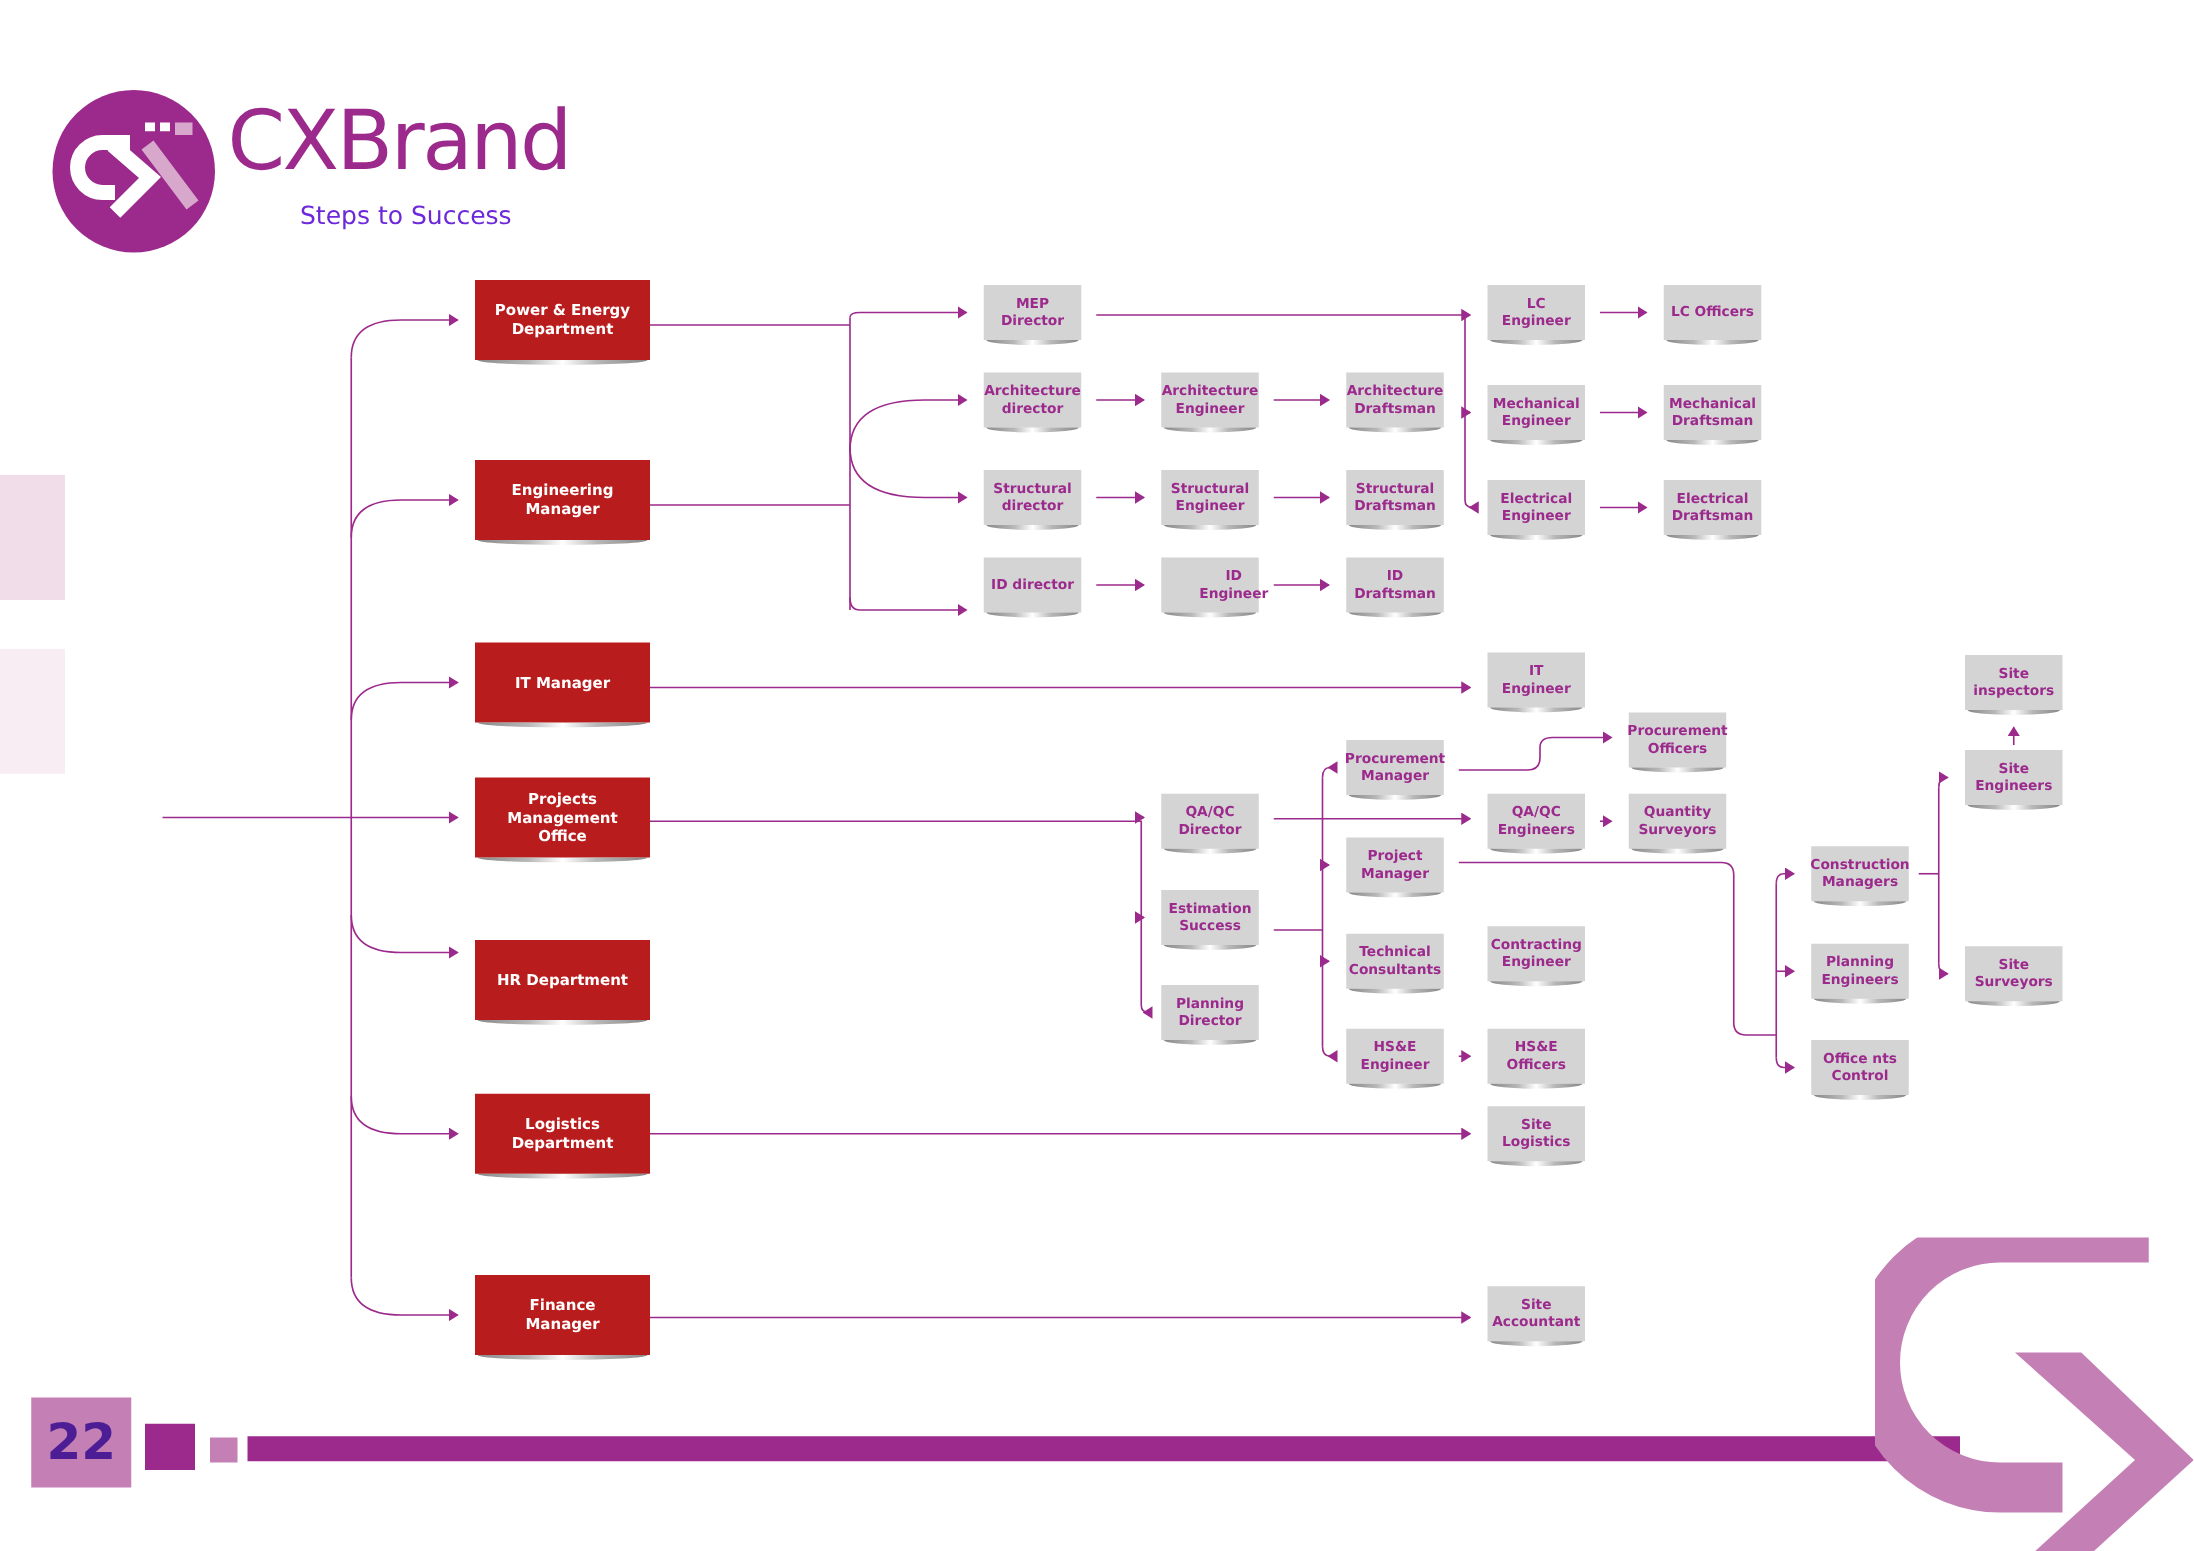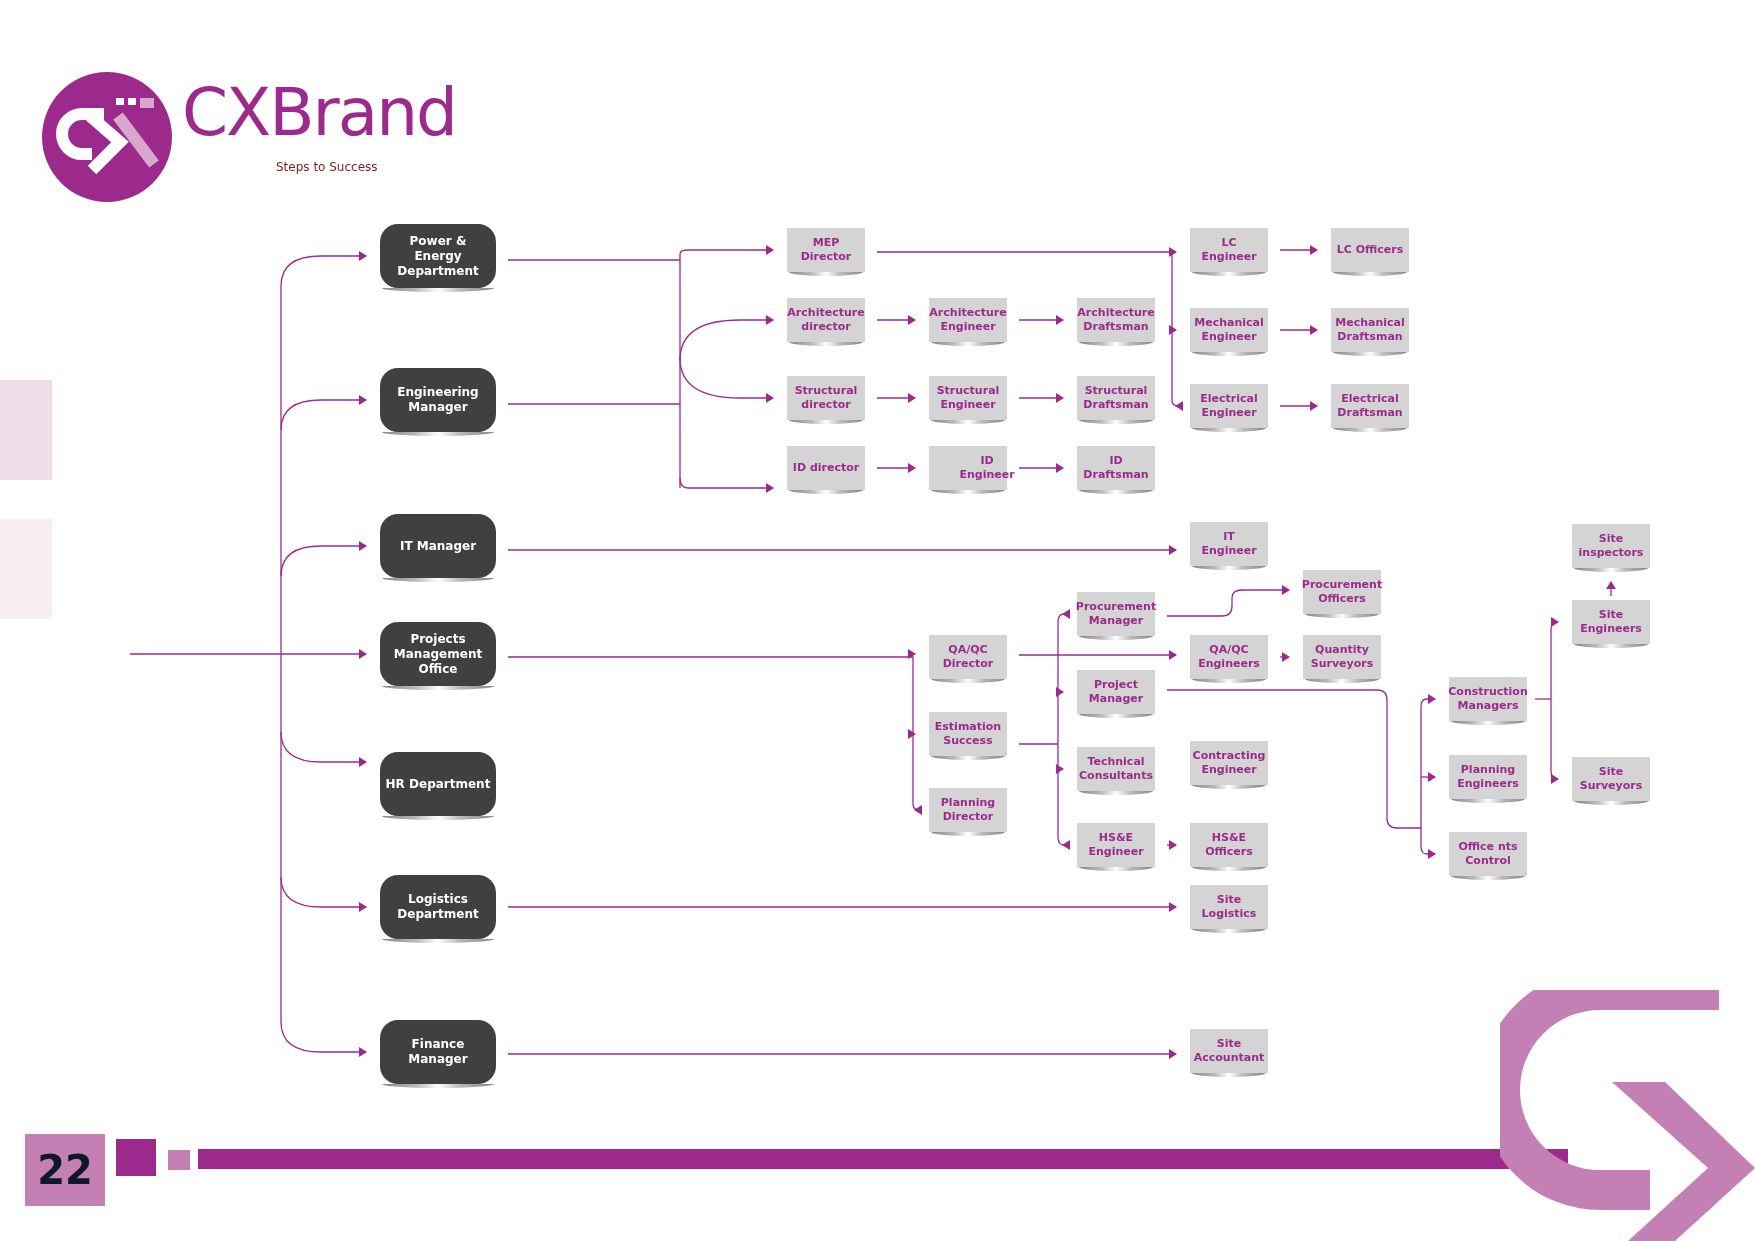--- a/index.html
+++ b/index.html
@@ -5,37 +5,37 @@
   html, body { margin: 0; padding: 0; background: #ffffff; }
   body { width: 1755px; height: 1241px; position: relative; overflow: hidden;
          font-family: "DejaVu Sans", "Liberation Sans", sans-serif; }
   #stage { position: absolute; left: 0; top: 0; width: 1755px; height: 1241px; }
   svg.wires { position: absolute; left: 0; top: 0; width: 1755px; height: 1241px; pointer-events: none; }
 
   .logo { position: absolute; left: 42px; top: 72px; }
   .logo-circle { position: absolute; left: 0; top: 0; width: 130px; height: 130px; border-radius: 50%; background: #9c2a8c; }
   .logo-circle svg { position: absolute; left: 0; top: 0; }
   .brand-name { position: absolute; left: 140px; top: 8px; font-family: "DejaVu Sans", sans-serif; font-size: 66px; color: #9c2a8c; letter-spacing: -2px; white-space: nowrap; line-height: 1; }
-  .brand-tag { position: absolute; left: 198px; top: 88px; font-size: 12px; color: #7f1d1d; white-space: nowrap; margin-left: 36px; }
+  .brand-tag { position: absolute; left: 198px; top: 88px; font-size: 20px; color: #6d28d9; white-space: nowrap; }
 
   .side-tab { position: absolute; left: 0; width: 52px; }
   .side-tab.a { top: 380px; height: 100px; background: #f0dde9; }
   .side-tab.b { top: 519px; height: 100px; background: #f7edf3; }
 
   .node { position: absolute; display: flex; align-items: center; justify-content: center; text-align: center;
           font-weight: bold; line-height: 1.25; box-sizing: border-box; padding: 0 4px; }
   .node::after { content: ""; position: absolute; left: 2px; right: 2px; bottom: -4px; height: 4px;
           background: linear-gradient(to right, #555 0%, #999 30%, transparent 50%, #999 70%, #555 100%);
           border-radius: 0 0 50% 50% / 0 0 100% 100%; opacity: 0.7; }
-  .node.dept { width: 116px; height: 64px; background: #404040; color: #ffffff; font-size: 12px; border-radius: 18px; }
+  .node.dept { width: 140px; height: 64px; background: #b91c1c; color: #ffffff; font-size: 12px; }
   .node.role { width: 78px; height: 44px; background: #d4d4d4; color: #9c2a8c; font-size: 11px; }
   .node span { white-space: pre-line; }
 
-  .page-num { position: absolute; left: 25px; top: 1118px; width: 80px; height: 72px; background: #c47fb5; color: #0f172a;
-              font-weight: bold; font-size: 40px; display: flex; align-items: center; justify-content: center; margin-top: 16px; }
+  .page-num { position: absolute; left: 25px; top: 1118px; width: 80px; height: 72px; background: #c47fb5; color: #4c1d95;
+              font-weight: bold; font-size: 40px; display: flex; align-items: center; justify-content: center; }
   .sq1 { position: absolute; left: 116px; top: 1139px; width: 40px; height: 37px; background: #9c2a8c; }
   .sq2 { position: absolute; left: 168px; top: 1150px; width: 22px; height: 20px; background: #c47fb5; }
   .bar { position: absolute; left: 198px; top: 1149px; width: 1370px; height: 20px; background: #9c2a8c; }
   .corner-logo { position: absolute; left: 1500px; top: 990px; }
 </style>
 </head>
 <body>
 
 <div id="stage">
 

